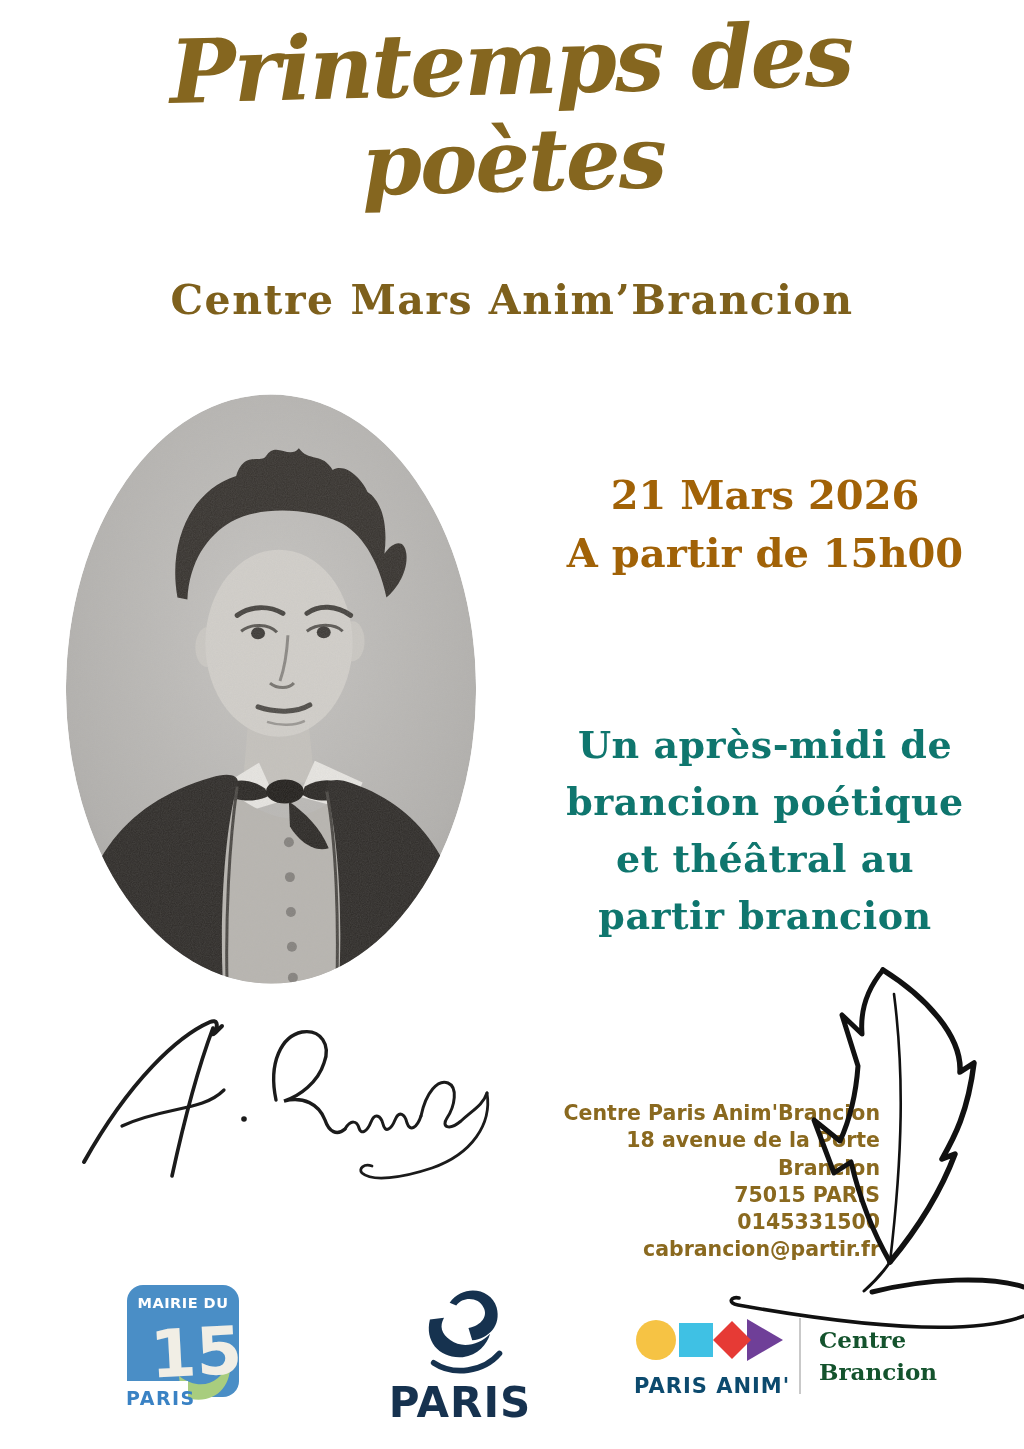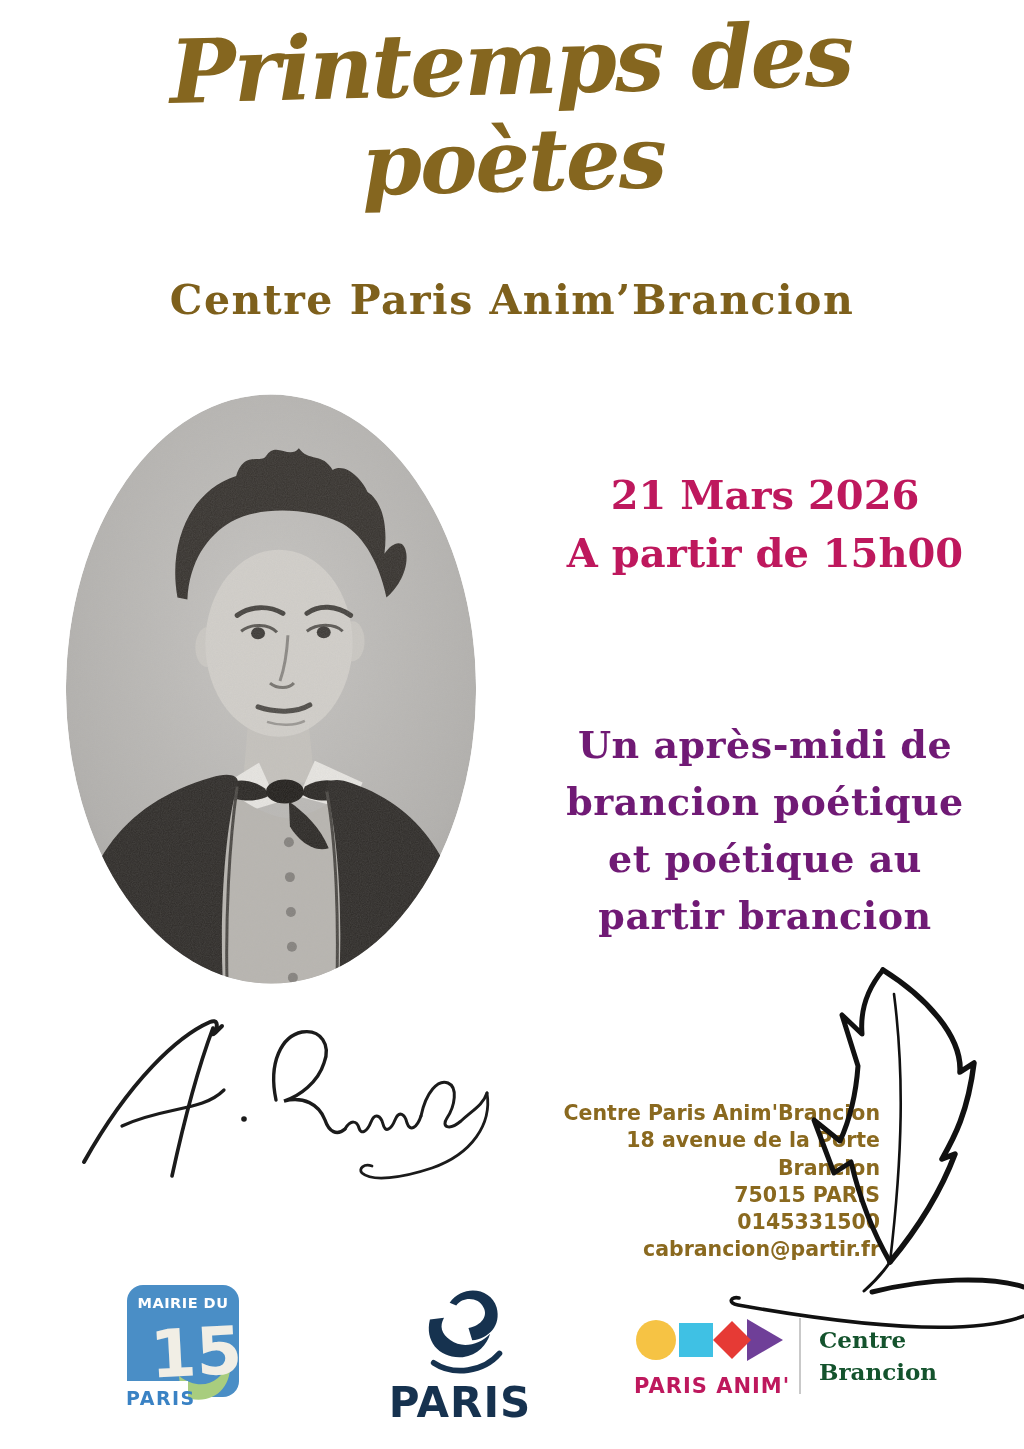--- a/index.html
+++ b/index.html
@@ -19,62 +19,62 @@
   .subtitle{
     position:absolute;top:276px;left:0;width:100%;text-align:center;
     color:#7e601c;font-weight:bold;font-size:41px;letter-spacing:1.5px;
   }
   
   .portrait{position:absolute;left:62px;top:392px;width:418px;height:598px;}
   .signature{position:absolute;left:70px;top:1002px;width:430px;height:192px;}
   
   .date-block{
     position:absolute;left:545px;top:466px;width:440px;text-align:center;
-    color:#be185d;font-weight:bold;font-size:40px;line-height:1.45;
+    color:#a16207;font-weight:bold;font-size:40px;line-height:1.45;
   }
   .desc-block{
     position:absolute;left:530px;top:716px;width:470px;text-align:center;
-    color:#701a75;font-weight:bold;font-size:38px;line-height:1.5;letter-spacing:0.5px;
+    color:#0f766e;font-weight:bold;font-size:38px;line-height:1.5;letter-spacing:0.5px;
   }
   .contact-block{
     position:absolute;left:520px;top:1100px;width:360px;text-align:right;
     color:#8a691f;font-family:"DejaVu Sans", sans-serif;font-weight:bold;
     font-size:20.5px;line-height:1.33;
   }
   .feather{position:absolute;left:676px;top:952px;width:348px;height:400px;}
   
   .logo-mairie{position:absolute;left:124px;top:1282px;width:122px;height:138px;}
   .logo-paris{position:absolute;left:372px;top:1282px;width:176px;text-align:center;}
   .logo-paris .wordmark{
     font-family:"DejaVu Sans", sans-serif;font-weight:800;font-size:42px;
     color:#16324f;letter-spacing:1px;margin-top:-2px;
   }
   .logo-anim{position:absolute;left:634px;top:1314px;width:152px;text-align:center;}
   .logo-anim .wordmark{
     font-family:"DejaVu Sans", sans-serif;font-weight:900;font-size:21px;
-    color:#be185d;letter-spacing:1px;margin-top:4px;white-space:nowrap;
+    color:#0c4a6e;letter-spacing:1px;margin-top:4px;white-space:nowrap;
   }
   .logo-divider{position:absolute;left:799px;top:1318px;width:2px;height:76px;background:#c9c9c9;}
   .logo-brancion{
     position:absolute;left:819px;top:1324px;
     font-family:"DejaVu Serif", serif;font-weight:600;font-size:23px;
     color:#14532d;line-height:1.4;text-align:left;
   }
 </style>
 </head>
 <body>
 
 <div class="poster">
 
   <div class="title">
     <div class="l1">Printemps des</div>
     <div class="l2">poètes</div>
   </div>
 
-  <div class="subtitle">Centre Paris Anim’Brancion</div>
+  <div class="subtitle">Centre Mars Anim’Brancion</div>
 
   <svg class="portrait" viewBox="0 0 420 600" aria-hidden="true">
     <defs>
       <radialGradient id="pbg" cx="50%" cy="40%" r="75%">
         <stop offset="0%" stop-color="#c8c6c3"></stop>
         <stop offset="70%" stop-color="#b3b1ae"></stop>
         <stop offset="100%" stop-color="#a2a09d"></stop>
       </radialGradient>
       <clipPath id="ovalClip">
           <ellipse cx="210" cy="298" rx="206" ry="296"></ellipse>
@@ -148,21 +148,21 @@
   </svg>
 
   <div class="date-block">
     <div>21 Mars 2026</div>
     <div>A partir de 15h00</div>
   </div>
 
   <div class="desc-block">
     <div>Un après-midi de</div>
     <div>brancion poétique</div>
-    <div>et poétique au</div>
+    <div>et théâtral au</div>
     <div>partir brancion</div>
   </div>
 
   <div class="contact-block">
     <div>Centre Paris Anim'Brancion</div>
     <div>18 avenue de la Porte Brancion</div>
     <div>75015 PARIS</div>
     <div>0145331500</div>
     <div>cabrancion@partir.fr</div>
   </div>

